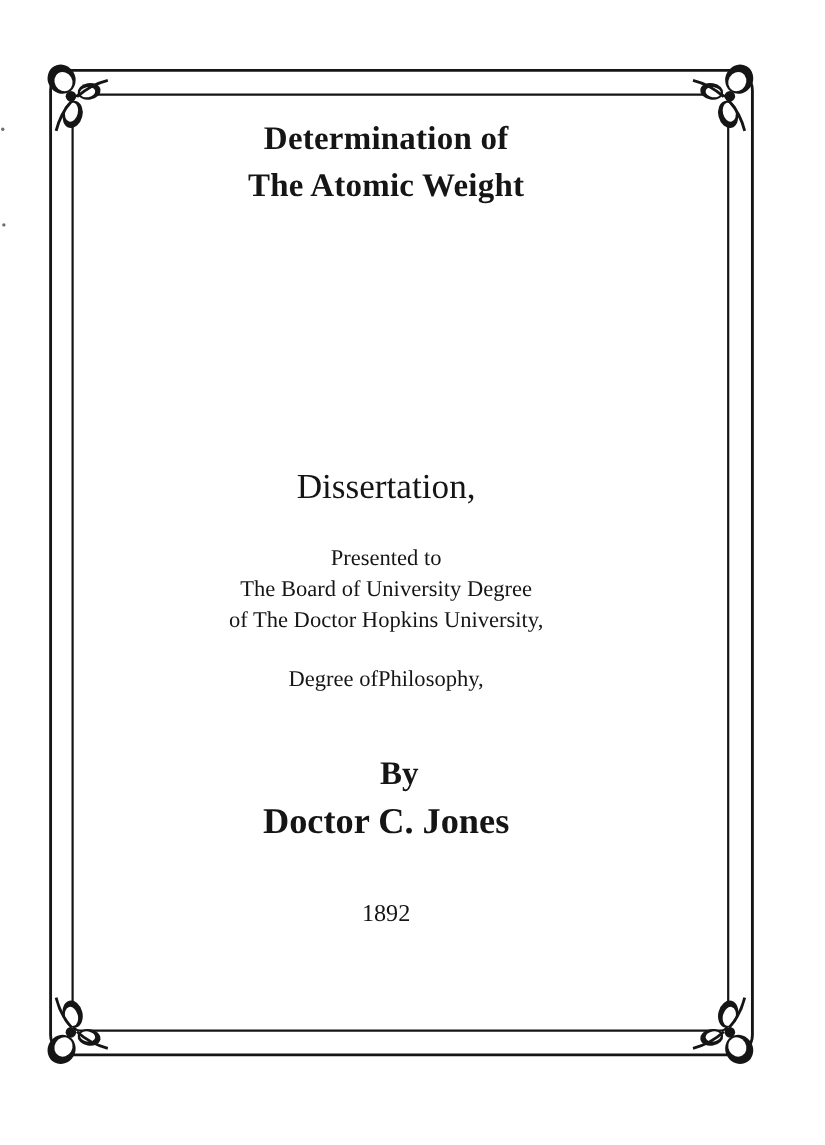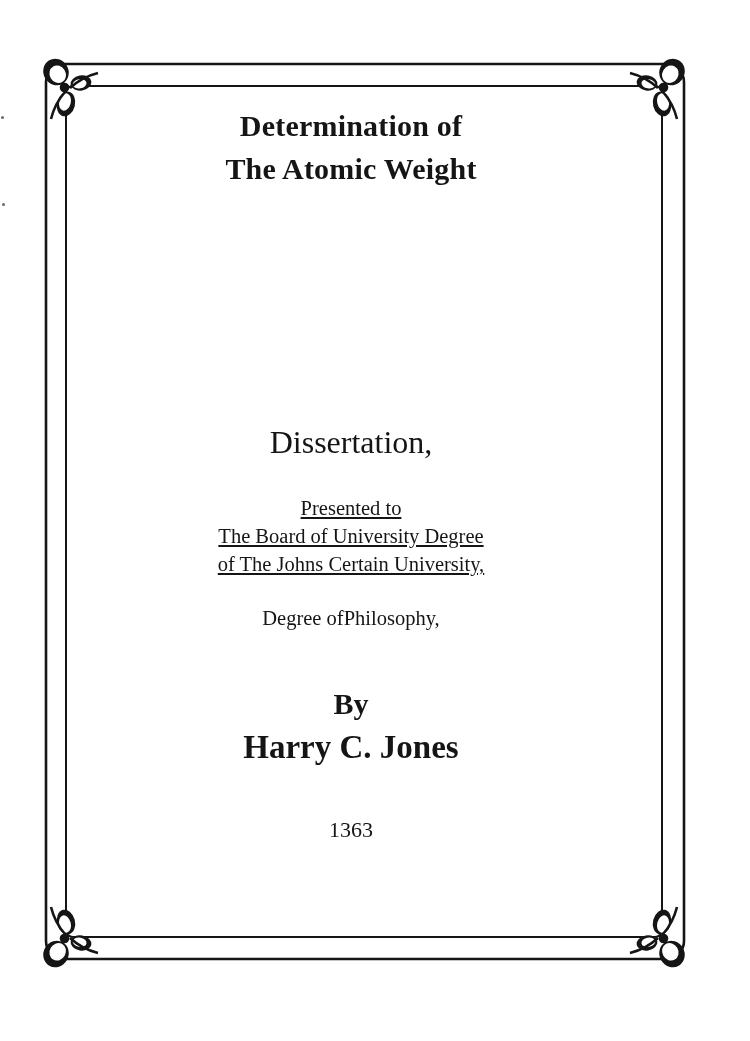--- a/index.html
+++ b/index.html
@@ -25,28 +25,28 @@
     position:absolute;left:0;top:104px;width:100%;
     font-weight:bold;font-size:30px;line-height:43px;
     letter-spacing:0.2px;
   }
   .dissertation{
     position:absolute;left:0;top:394px;width:100%;
     font-weight:normal;font-size:32px;line-height:40px;margin-top:28px;
   }
   .presented-block{
     position:absolute;left:0;top:494px;width:100%;
-    font-size:20.5px;line-height:28px;text-decoration:underline;
+    font-size:20.5px;line-height:28px;
   }
   .degree-block{
     position:absolute;left:0;top:604px;width:100%;
     font-size:20.5px;line-height:28px;
   }
   .by-label{
-    position:absolute;left:0;top:686px;width:100%;
+    position:absolute;left:12px;top:686px;width:100%;
     font-weight:bold;font-size:30px;line-height:36px;
   }
   .author-name{
     position:absolute;left:0;top:726px;width:100%;
     font-weight:bold;font-size:33px;line-height:42px;
   }
   .year{
     position:absolute;left:0;top:816px;width:100%;
     font-size:22px;line-height:28px;
   }
@@ -94,27 +94,27 @@
     <header class="title-block">
       <div>Determination of</div>
       <div>The Atomic Weight</div>
     </header>
 
     <div class="dissertation">Dissertation,</div>
 
     <div class="presented-block">
       <div>Presented to</div>
       <div>The Board of University Degree</div>
-      <div>of The Johns Certain University,</div>
+      <div>of The Doctor Hopkins University,</div>
     </div>
 
     <div class="degree-block">
       <div>Degree ofPhilosophy,</div>
     </div>
 
     <div class="by-label">By</div>
 
-    <div class="author-name">Harry C. Jones</div>
+    <div class="author-name">Doctor C. Jones</div>
 
-    <div class="year">1363</div>
+    <div class="year">1892</div>
 
   </main>
 </div>
 
 </body></html>

